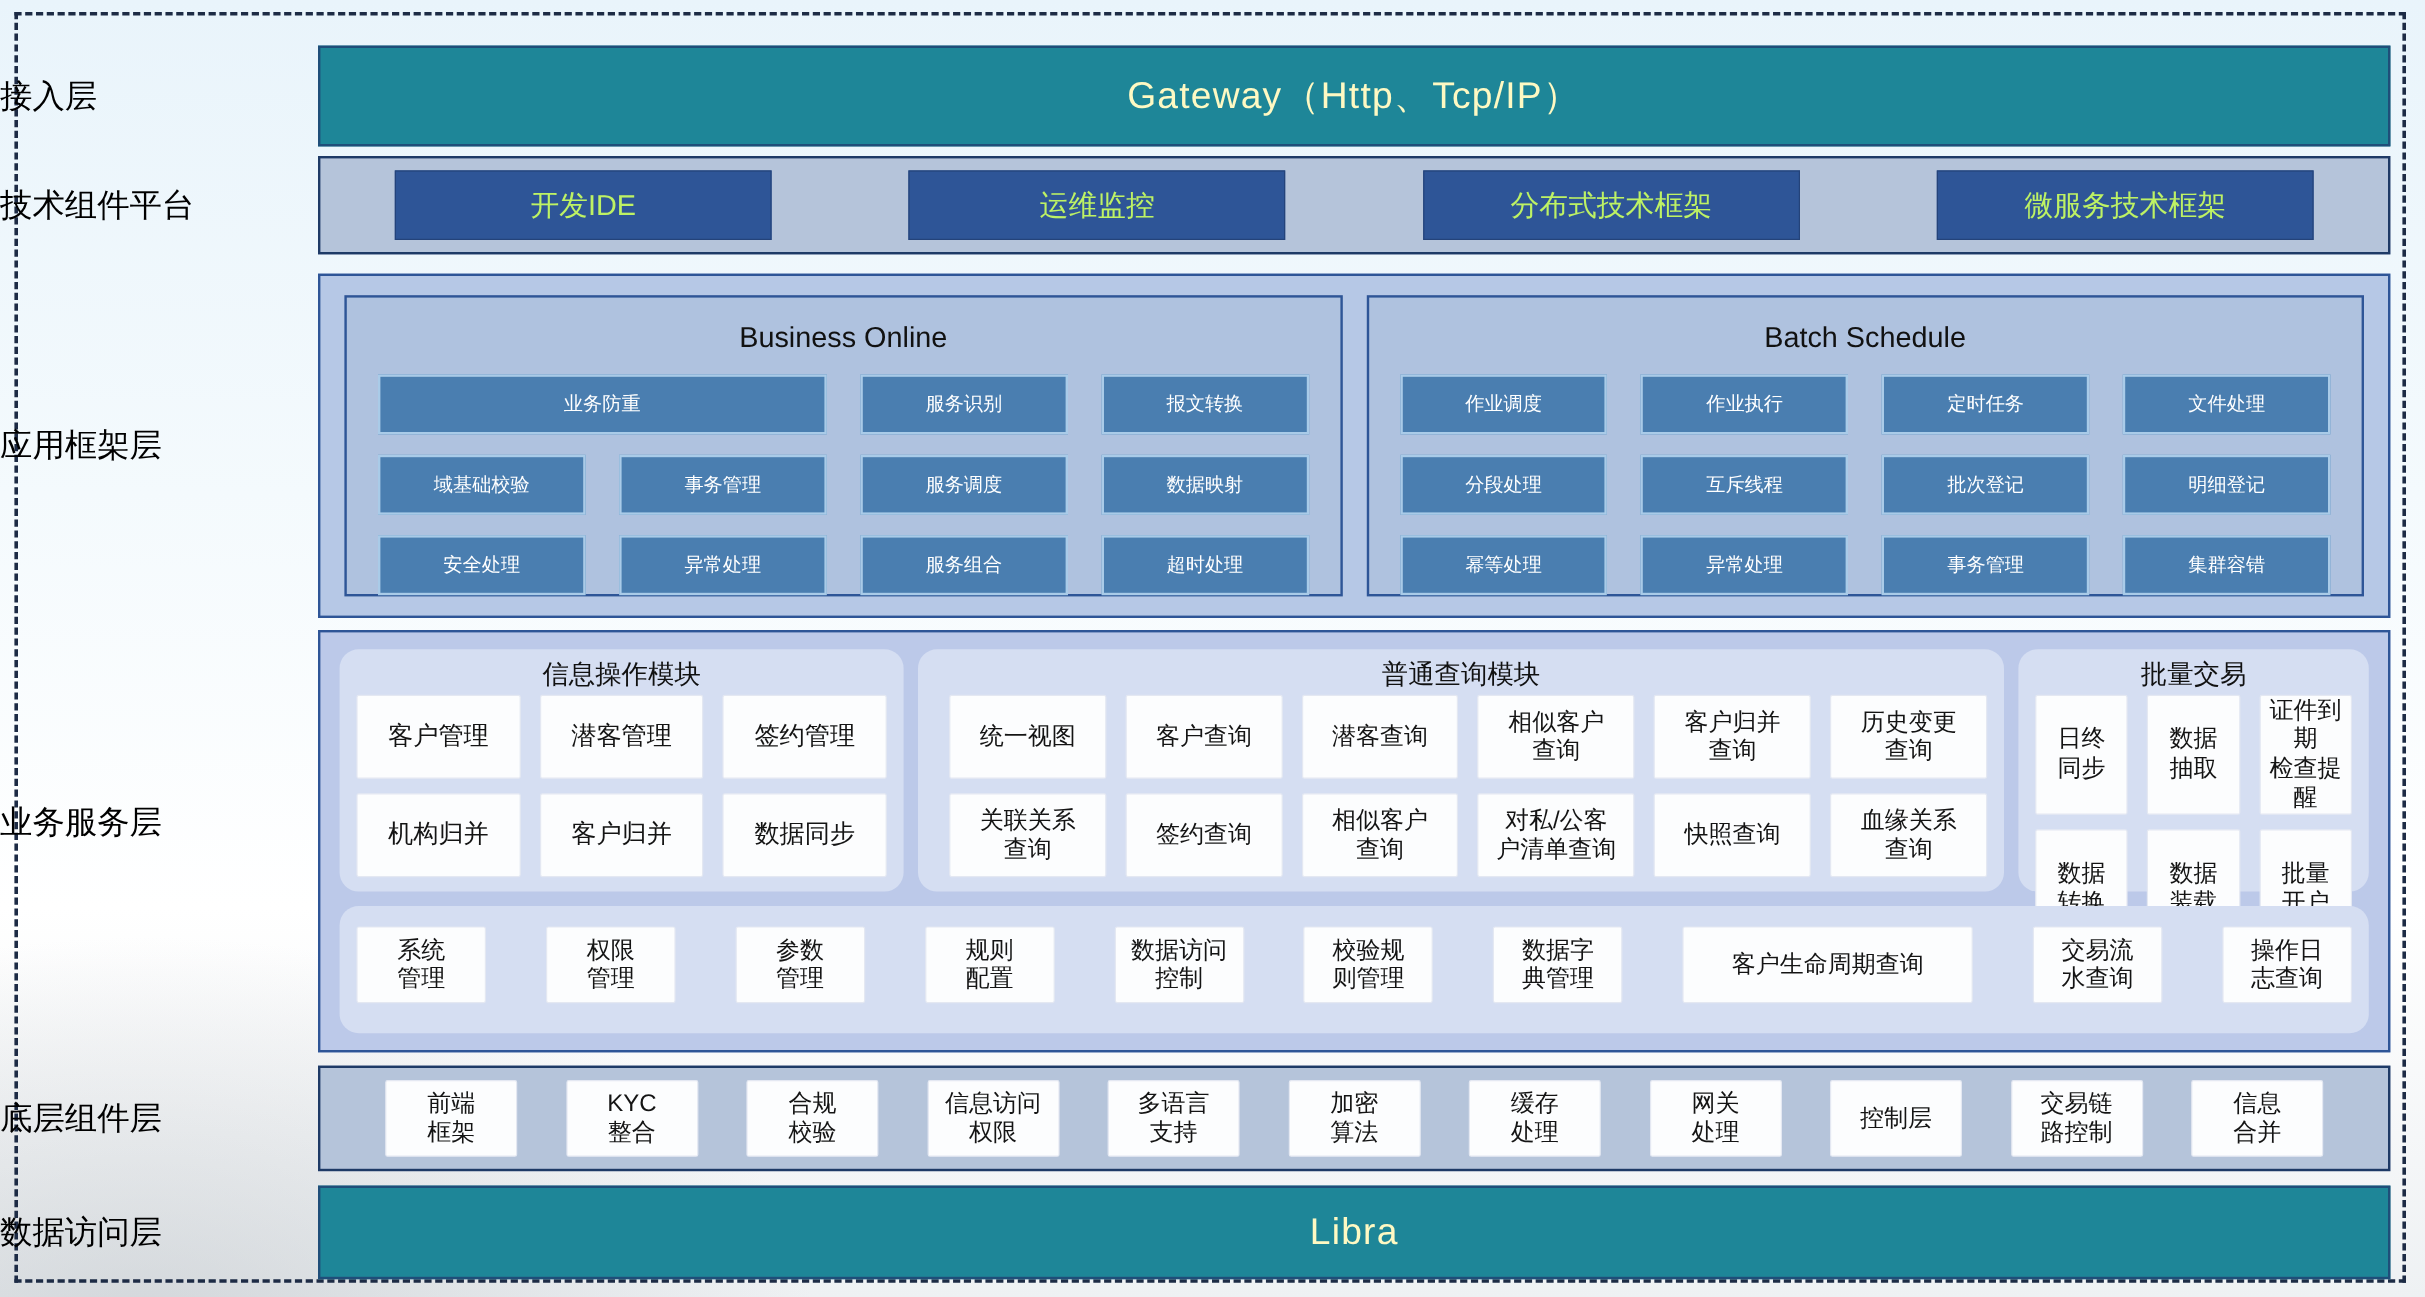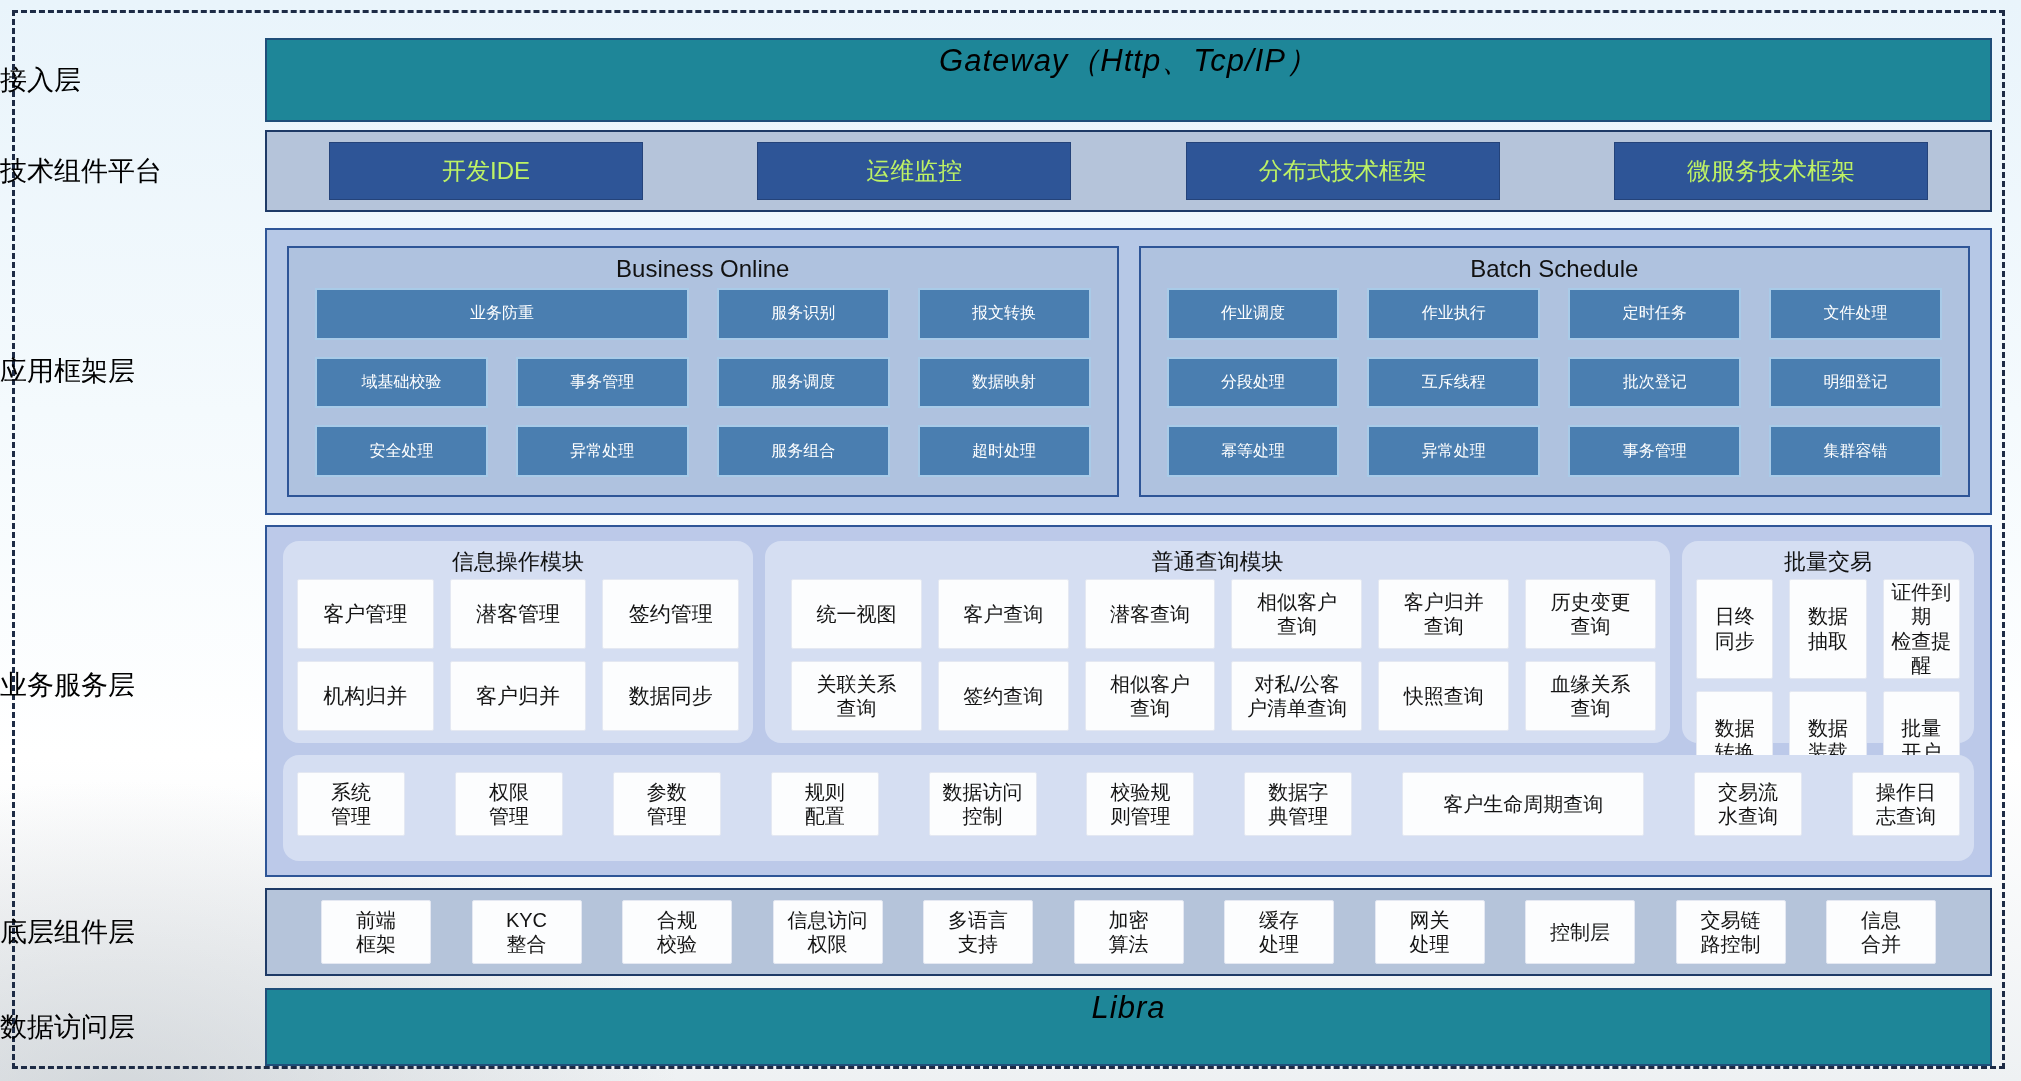--- a/index.html
+++ b/index.html
@@ -11,34 +11,34 @@
       linear-gradient(180deg,#e9f4fb 0%,#f4fafd 38%,#ffffff 70%,#eef1f3 100%);
   }
   .frame{position:absolute;left:12px;top:10px;right:16px;bottom:12px;border:3px dashed #1d2b45;pointer-events:none;}
 
   .row-label{position:absolute;left:0;width:262px;height:46px;line-height:46px;text-align:left;
     font-size:27px;color:#000;}
   .lbl-access{top:57px}.lbl-tech{top:148px}.lbl-appfw{top:348px}.lbl-biz{top:662px}.lbl-base{top:909px}.lbl-data{top:1004px}
 
   .band{position:absolute;left:265px;width:1727px;box-sizing:border-box;}
 
-  .teal-bar{background:#1E8698;border:2px solid #1F4E79;display:flex;justify-content:center;
-    color:#000000;font-size:31px;letter-spacing:1px;font-style:italic;}
+  .teal-bar{background:#1E8698;border:2px solid #1F4E79;display:flex;align-items:center;justify-content:center;
+    color:#fef9c3;font-size:31px;letter-spacing:1px;}
   .gateway{top:38px;height:84px;}
   .libra{top:988px;height:78px;}
 
   .tech-row{top:130px;height:82px;background:#B5C4DA;border:2px solid #1E3A66;
     display:flex;align-items:center;justify-content:space-between;padding:0 62px;}
   .navy-btn{width:312px;height:56px;background:#2E5597;border:1px solid #24437A;color:#bef264;
     display:flex;align-items:center;justify-content:center;font-size:24px;}
 
   .appfw{top:228px;height:287px;background:#B6C8E6;border:2px solid #2E5597;
     display:flex;gap:20px;padding:16px 20px;}
   .fw-box{flex:1;background:#AFC2DF;border:2px solid #2E5597;box-sizing:border-box;
-    padding:2px 26px 18px;display:flex;flex-direction:column;}
+    padding:15px 26px 18px;display:flex;flex-direction:column;gap:11px;}
   .fw-title{text-align:center;font-size:24px;color:#111;height:38px;line-height:38px;}
   .fw-grid{flex:1;display:grid;grid-template-columns:repeat(4,1fr);gap:17px 28px;}
   .fw-btn{background:#4A7EB0;border:2px solid #A9CBE8;color:#fff;font-size:16px;
     display:flex;align-items:center;justify-content:center;min-height:46px;}
   .fw-btn.wide{grid-column:1/3;}
   .contents{display:contents;}
 
   .bizsvc{top:525px;height:352px;background:#BCC9E9;border:2px solid #2E5597;
     display:flex;flex-direction:column;padding:14px 16px;}
   .modules-row{display:flex;gap:12px;height:202px;}

